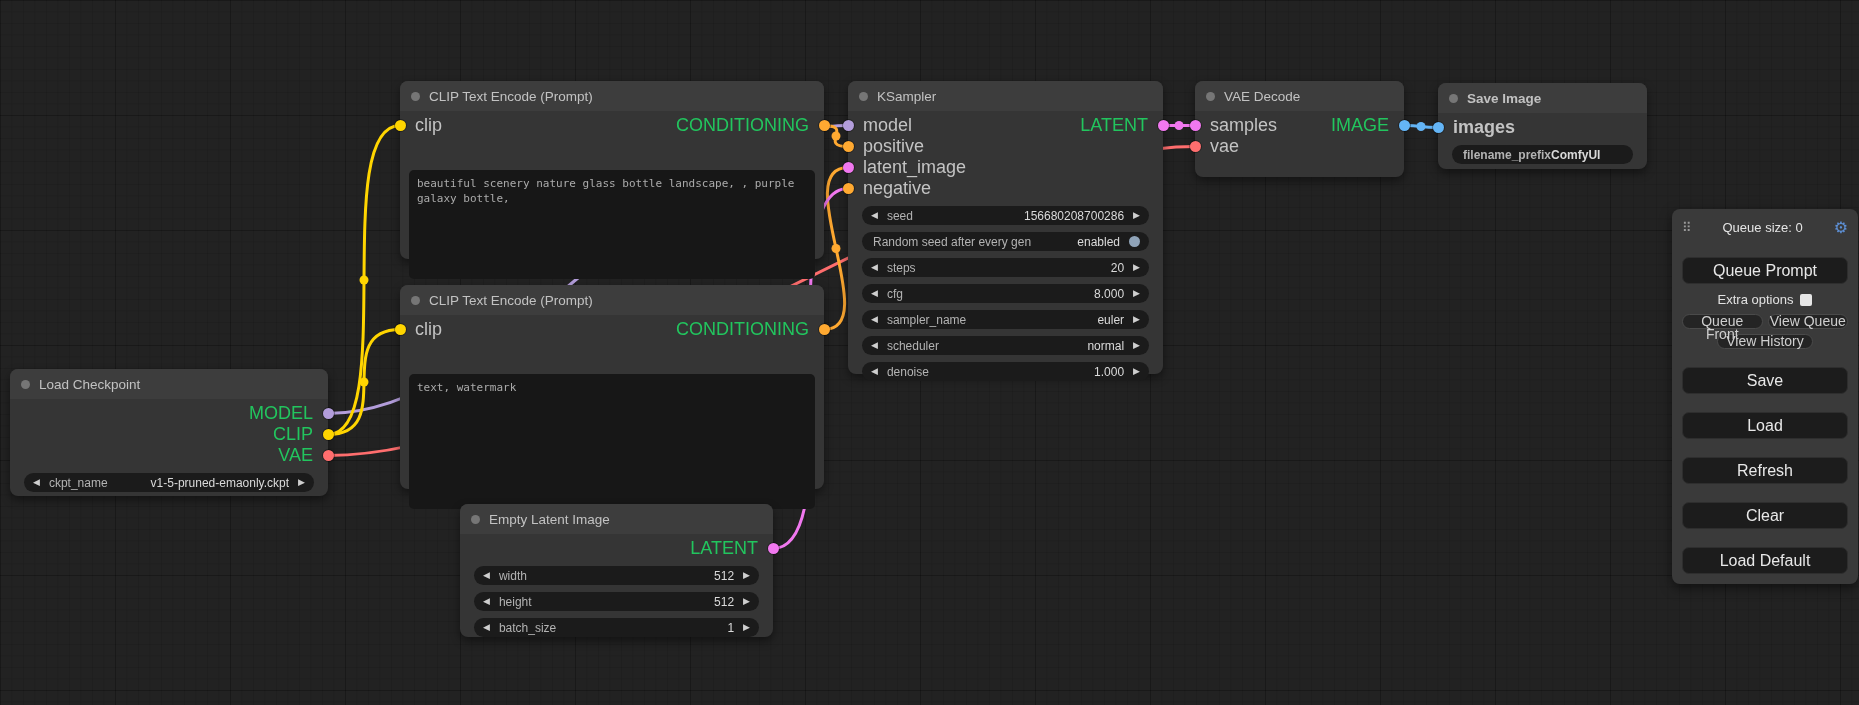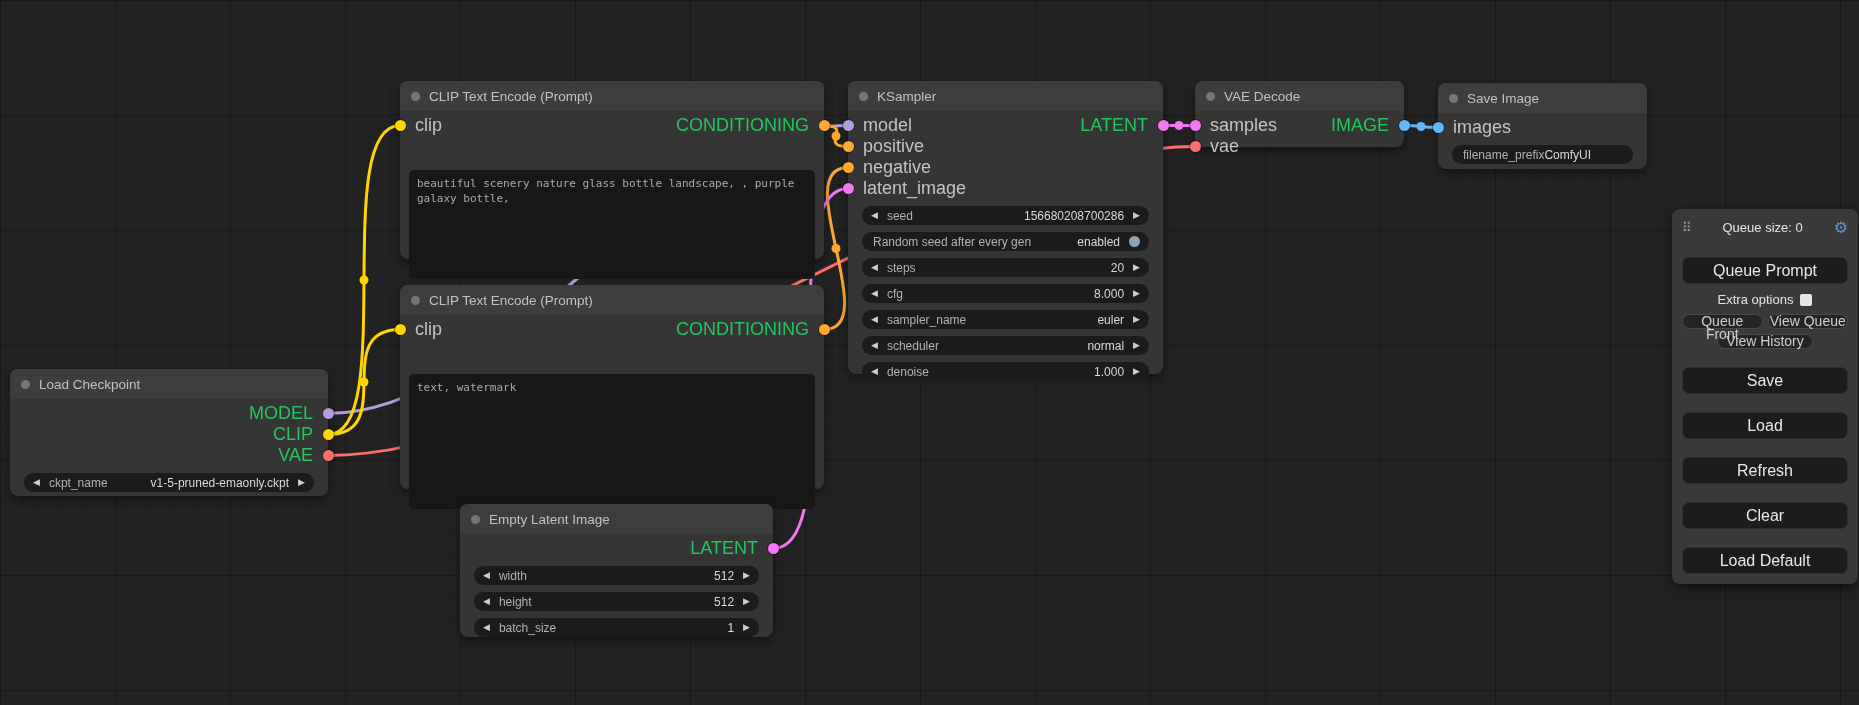--- a/index.html
+++ b/index.html
@@ -213,26 +213,26 @@
         <span class="slot-dot in dot-model"></span>
         <span class="in-label">model</span>
         <span class="out-label">LATENT</span>
         <span class="slot-dot out dot-latent"></span>
       </div>
       <div class="slot-row">
         <span class="slot-dot in dot-cond"></span>
         <span class="in-label">positive</span>
       </div>
       <div class="slot-row">
+        <span class="slot-dot in dot-latent"></span>
+        <span class="in-label">latent_image</span>
+      </div>
+      <div class="slot-row">
         <span class="slot-dot in dot-cond"></span>
         <span class="in-label">negative</span>
-      </div>
-      <div class="slot-row">
-        <span class="slot-dot in dot-latent"></span>
-        <span class="in-label">latent_image</span>
       </div>
 
       <div class="widget">
         <span class="arrow">◀</span>
         <span class="w-label">seed</span>
         <span class="w-value">156680208700286</span>
         <span class="arrow">▶</span>
       </div>
       <div class="widget no-arrows">
         <span class="w-label">Random seed after every gen</span>
@@ -265,40 +265,40 @@
       </div>
       <div class="widget">
         <span class="arrow">◀</span>
         <span class="w-label">denoise</span>
         <span class="w-value">1.000</span>
         <span class="arrow">▶</span>
       </div>
     </div>
   </div>
 
-  <div class="node" style="left:1195px; top:81px; width:209px; height:66px;">
+  <div class="node" style="left:1195px; top:81px; width:209px; height:96px;">
     <div class="node-title">
       <span class="collapse-dot"></span>
       <span>VAE Decode</span>
     </div>
     <div class="node-body">
       <div class="slot-row">
         <span class="slot-dot in dot-latent"></span>
         <span class="in-label">samples</span>
         <span class="out-label">IMAGE</span>
         <span class="slot-dot out dot-image"></span>
       </div>
       <div class="slot-row">
         <span class="slot-dot in dot-vae"></span>
         <span class="in-label">vae</span>
       </div>
     </div>
   </div>
 
-  <div class="node" style="left:1438px; top:83px; width:209px; height:86px;">
+  <div class="node" style="left:1438px; top:83px; width:209px; height:86px;font-weight:bold;">
     <div class="node-title">
       <span class="collapse-dot"></span>
       <span>Save Image</span>
     </div>
     <div class="node-body">
       <div class="slot-row">
         <span class="slot-dot in dot-image"></span>
         <span class="in-label">images</span>
       </div>
       <div class="widget no-arrows">

